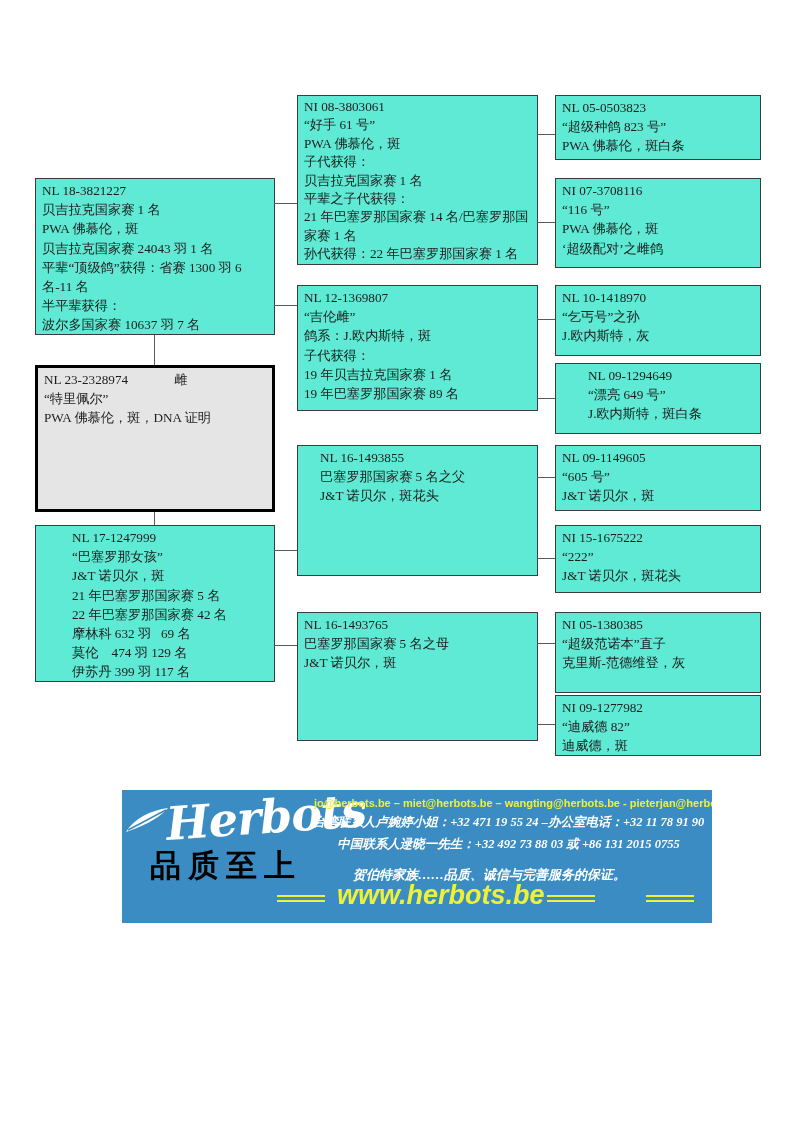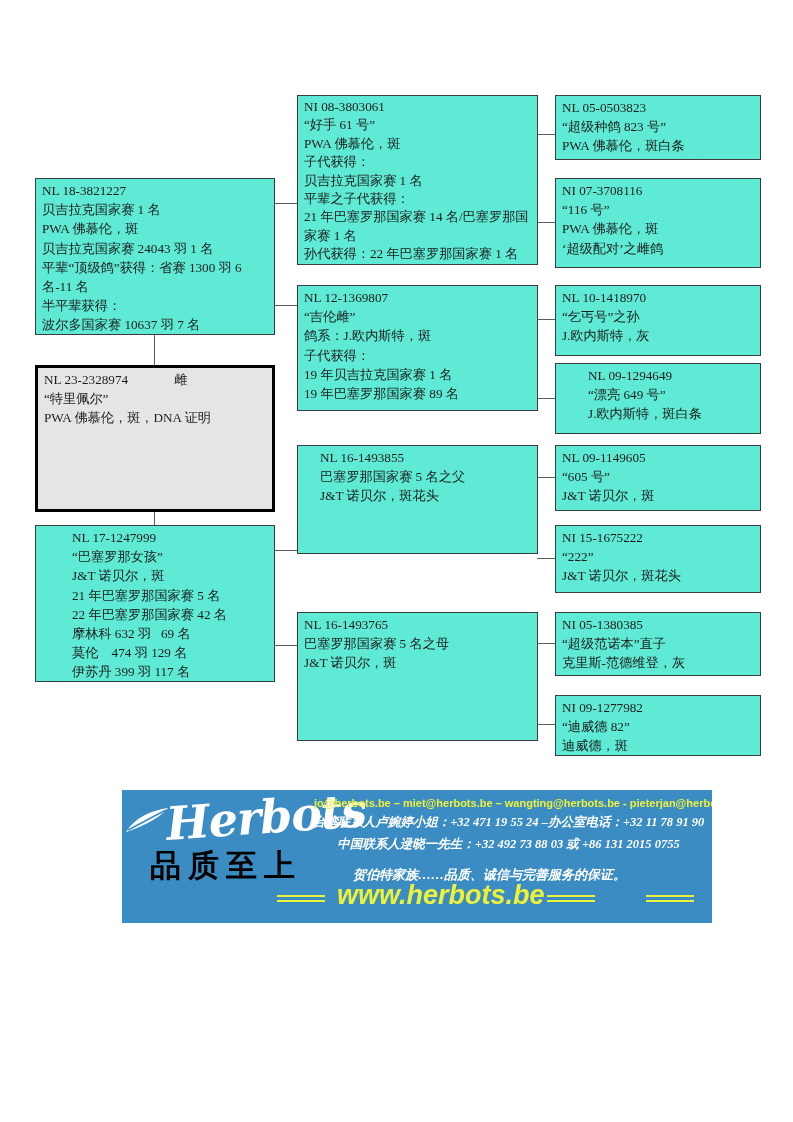--- a/index.html
+++ b/index.html
@@ -15,29 +15,29 @@
     font-size:13.2px; line-height:19.2px; overflow:hidden;
   }
   .ln { white-space:pre-wrap; }
   .box.subject { border:3px solid #000; background:#e5e5e5; }
   .idrow { display:flex; gap:46px; white-space:pre-wrap; }
   .b0  { left:35px;  top:178px; width:240px; height:157px; }
   .b1  { left:35px;  top:365px; width:240px; height:147px; }
   .b2  { left:35px;  top:525px; width:240px; height:157px;padding-left:36px; }
   .b3  { left:297px; top:95px;  width:241px; height:170px; line-height:18.4px; }
   .b4  { left:297px; top:285px; width:241px; height:126px; }
-  .b5  { left:297px; top:445px; width:241px; height:109px;padding-left:22px; }
+  .b5  { left:297px; top:445px; width:241px; height:131px;padding-left:22px; }
   .b6  { left:297px; top:612px; width:241px; height:129px; }
   .b7  { left:555px; top:95px;  width:206px; height:65px; }
   .b8  { left:555px; top:178px; width:206px; height:90px; }
   .b9  { left:555px; top:285px; width:206px; height:71px; }
   .b10 { left:555px; top:363px; width:206px; height:71px;padding-left:32px; }
   .b11 { left:555px; top:445px; width:206px; height:66px; }
   .b12 { left:555px; top:525px; width:206px; height:68px; }
-  .b13 { left:555px; top:612px; width:206px; height:64px; }
+  .b13 { left:555px; top:612px; width:206px; height:81px; }
   .b14 { left:555px; top:695px; width:206px; height:61px; }
   .conn { position:absolute; background:#5a5a5a; }
   .cv1 { left:154px; top:335px; width:1px; height:30px; }
   .cv2 { left:154px; top:512px; width:1px; height:13px; }
   .ch  { height:1px; }
   .ch1 { left:274px; top:203px; width:23px; }
   .ch2 { left:274px; top:305px; width:23px; }
   .ch3 { left:274px; top:550px; width:23px; }
   .ch4 { left:274px; top:645px; width:23px; }
   .ch5 { left:537px; top:134px; width:18px; }

